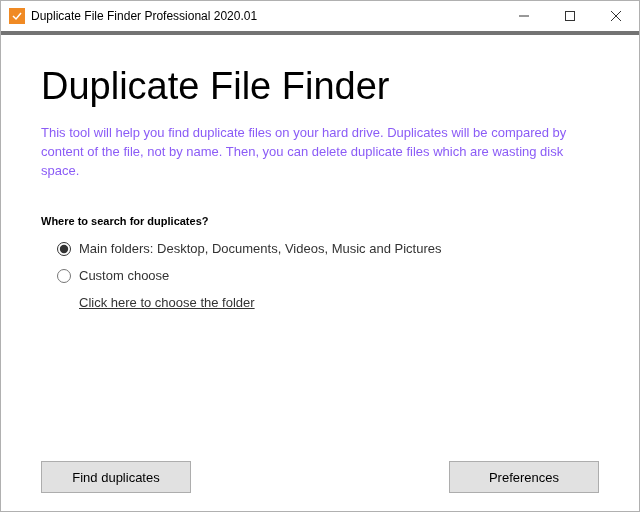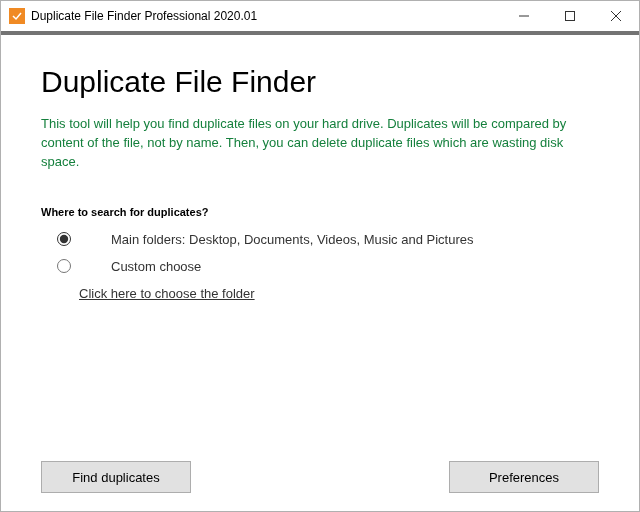--- a/index.html
+++ b/index.html
@@ -64,48 +64,47 @@
   .win-btn.close { font-size: 16px; }
   .content {
     flex: 1;
     padding: 30px 40px 18px 40px;
     display: flex;
     flex-direction: column;
     box-sizing: border-box;
   }
   h1.page-title {
     margin: 0 0 16px 0;
-    font-size: 30px;
+    font-size: 38px;
     font-weight: 400;
     color: #000;
   }
   .description {
     font-size: 13px;
-    color: #15803d;
+    color: #8b5cf6;
     line-height: 1.45;
     margin-bottom: 34px;
     max-width: 560px;
   }
   .section-label {
     font-size: 11px;
     font-weight: bold;
     color: #000;
     margin-bottom: 14px;
   }
   .radio-group {
     padding-left: 16px;
   }
   .radio-row {
     display: flex;
-    align-items: flex-start;
+    align-items: flex-end;
     margin-bottom: 12px;
     font-size: 13px;
     color: #333;
     cursor: pointer;
-    gap: 32px;
   }
   .radio-row input[type=radio] {
     margin: 0 8px 0 0;
     width: 14px;
     height: 14px;
     accent-color: #333;
   }
   .link-row {
     padding-left: 22px;
     margin-top: 2px;

